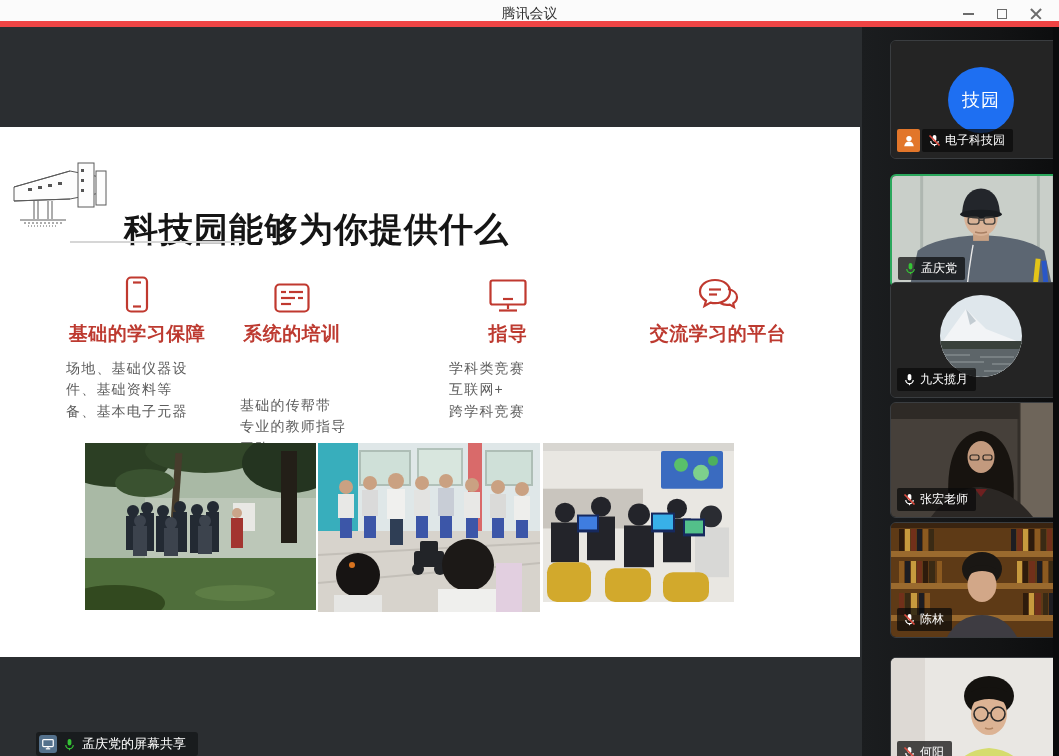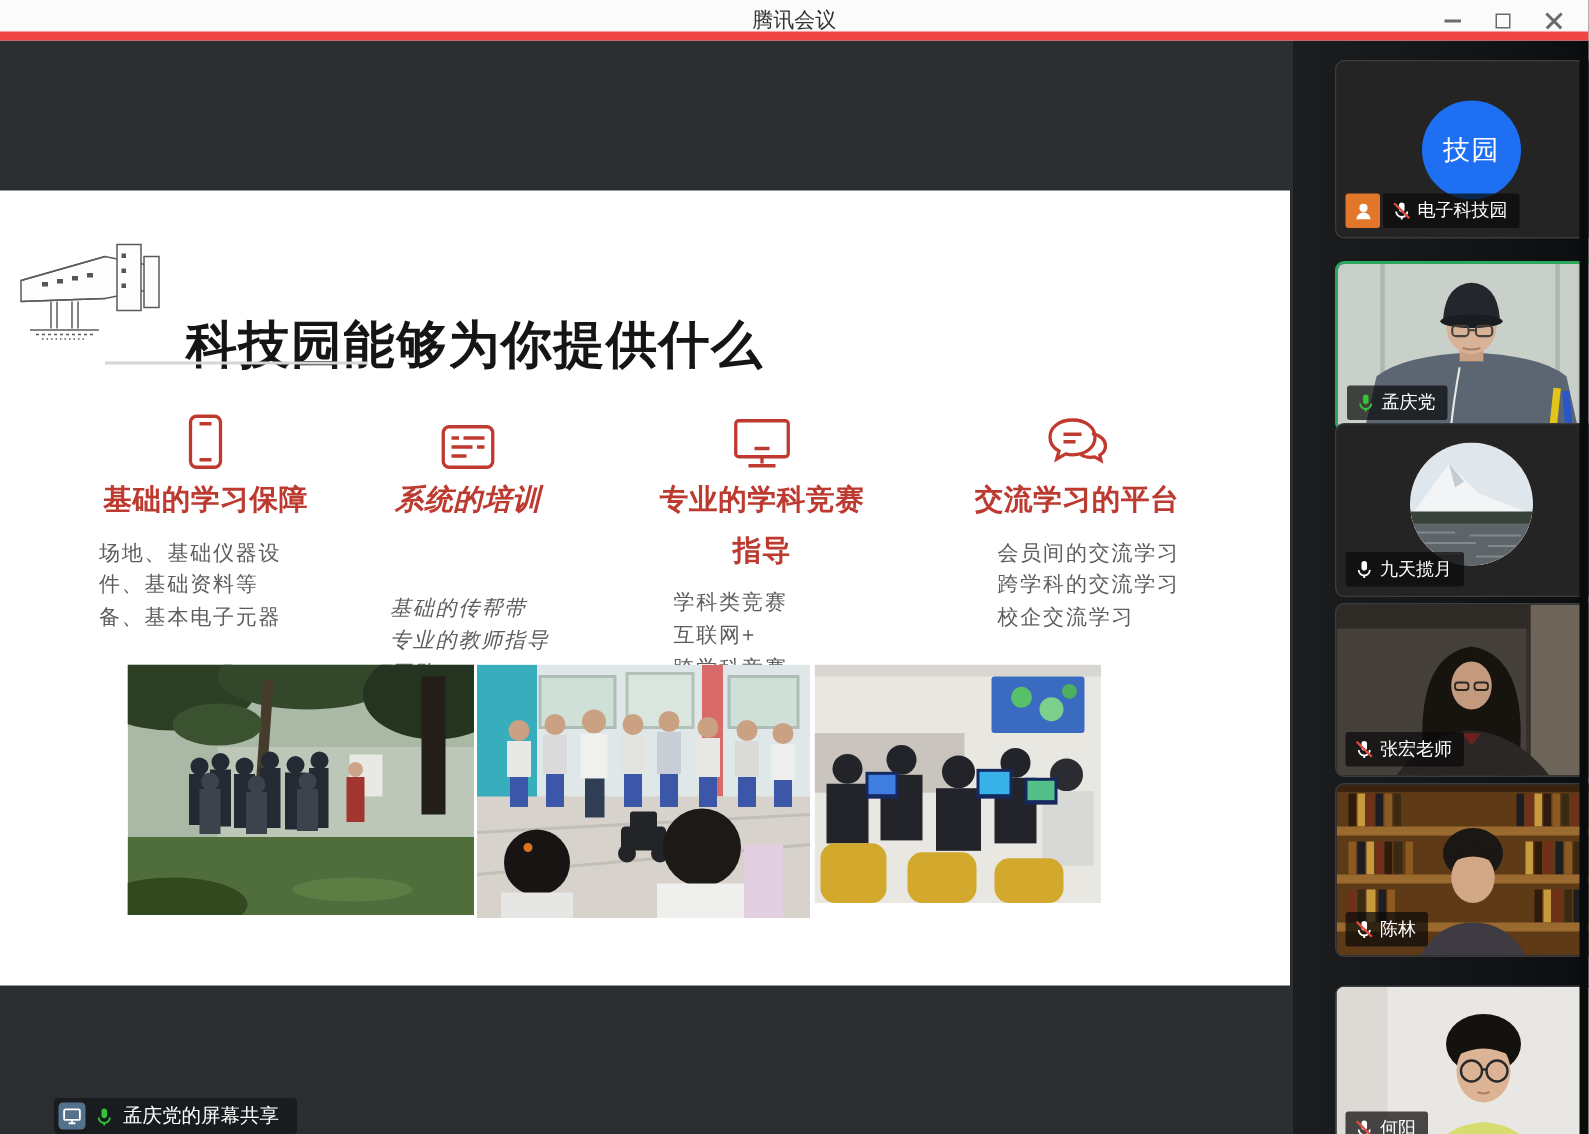--- a/index.html
+++ b/index.html
@@ -21,21 +21,21 @@
   
   .stage { position:absolute; top:27px; left:0; width:862px; height:729px; background:#2b2e31; }
   .slide { position:absolute; top:100px; left:0; width:860px; height:530px; background:#ffffff; }
 
   .building-sketch { position:absolute; left:8px; top:30px; }
   .slide-title { position:absolute; left:124px; top:44px; font-size:34px; font-weight:bold; color:#151515; letter-spacing:1px; white-space:nowrap;margin-top:36px; }
   .title-underline { position:absolute; left:70px; top:114px; width:175px; height:2px; background:#d6d6d6; }
 
   .feature { position:absolute; top:148px; text-align:center; }
   .feature-0 { left:56px;  width:162px; }
-  .feature-1 { left:236px; width:152px;font-style:italic; }
+  .feature-1 { left:216px; width:152px; }
   .feature-2 { left:427px; width:162px; }
   .feature-3 { left:633px; width:170px; }
   .feature-icon { height:38px; color:#c0392f; display:flex; align-items:flex-end; justify-content:center; }
   .feature-heading { margin-top:9px; font-size:19px; font-weight:bold; color:#bd3a30; letter-spacing:0.5px; line-height:1.3; white-space:nowrap; }
   .feature-body { margin-top:11px; font-size:14px; color:#5d5d5d; line-height:1.55; letter-spacing:1.2px; text-align:left; }
   .feature-0 .feature-body { padding-left:10px; }
   .feature-1 .feature-body { padding-left:24px;margin-top:48px; }
   .feature-2 .feature-body { padding-left:22px; }
   .feature-3 .feature-body { padding-left:32px; }
 
@@ -161,44 +161,38 @@
 
     <div class="feature feature-2">
       <div class="feature-icon">
         <svg width="38" height="34" viewBox="0 0 38 34" fill="none" stroke="currentColor" stroke-width="2.2">
           <rect x="1.5" y="1.5" width="35" height="24" rx="2"></rect>
           <line x1="14" y1="20" x2="24" y2="20"></line>
           <line x1="19" y1="25.5" x2="19" y2="30"></line>
           <line x1="10" y1="31.5" x2="28" y2="31.5"></line>
         </svg>
       </div>
-      <div class="feature-heading">专业的学科竞赛</div>
       <div class="feature-heading">指导</div>
       <div class="feature-body">
         <div>学科类竞赛</div>
         <div>互联网+</div>
         <div>跨学科竞赛</div>
       </div>
     </div>
 
     <div class="feature feature-3">
       <div class="feature-icon">
         <svg width="42" height="36" viewBox="0 0 42 36" fill="none" stroke="currentColor" stroke-width="2.2">
           <path d="M18 3 C9 3 3 8 3 14.5 C3 18.5 5.5 21.8 9 23.7 L7.5 29 L13.5 25.6 C15 26 16.5 26.2 18 26.2 C27 26.2 33 21.2 33 14.5 C33 8 27 3 18 3 Z"></path>
           <path d="M31 12 C36.5 13 40 16.3 40 20.3 C40 22.8 38.5 25 36.2 26.4 L37 30 L32.8 27.6 C31.9 27.8 30.9 27.9 30 27.9 C27.5 27.9 25.2 27.2 23.5 26"></path>
           <line x1="12" y1="12.5" x2="24" y2="12.5"></line>
           <line x1="12" y1="17.5" x2="20" y2="17.5"></line>
         </svg>
       </div>
       <div class="feature-heading">交流学习的平台</div>
-      <div class="feature-body">
-        <div>会员间的交流学习</div>
-        <div>跨学科的交流学习</div>
-        <div>校企交流学习</div>
-      </div>
     </div>
 
     <div class="photo photo-1">
       <svg viewBox="0 0 231 167" preserveAspectRatio="none">
         <rect width="231" height="167" fill="#a9b9a5"></rect>
         <rect x="60" y="55" width="171" height="60" fill="#bcc7b8"></rect>
         <rect x="0" y="115" width="231" height="52" fill="#4f6e3b"></rect>
         <ellipse cx="30" cy="18" rx="55" ry="26" fill="#2c3f24"></ellipse>
         <ellipse cx="120" cy="8" rx="60" ry="22" fill="#33482a"></ellipse>
         <ellipse cx="205" cy="20" rx="48" ry="30" fill="#243420"></ellipse>

